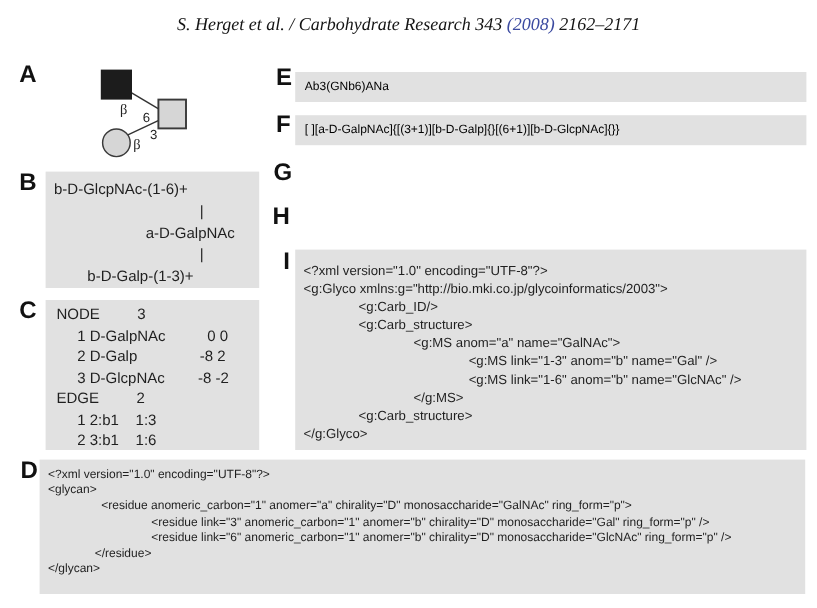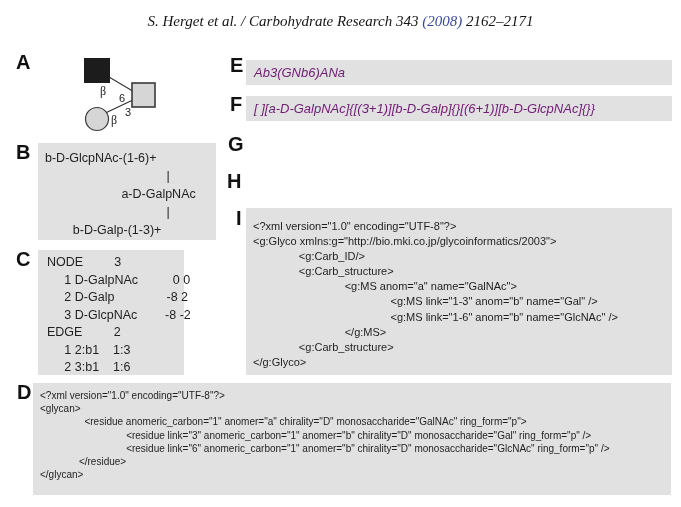--- a/index.html
+++ b/index.html
@@ -15,28 +15,28 @@
   .plabel {
     position:absolute; font-weight:bold; font-size:20px; color:#111;
     font-family:"Liberation Sans", sans-serif; line-height:1;
   }
   .gbox { position:absolute; background:#e1e1e1; }
   .pretext {
     margin:0; white-space:pre; font-family:"Liberation Sans", sans-serif; color:#1f1f1f;
   }
   .box-b { left:38px; top:143px; width:178px; height:97px; }
   .box-b .pretext { padding:6px 0 0 7px; font-size:12.5px; line-height:18px; }
-  .box-c { left:38px; top:250px; width:146px; height:125px; }
+  .box-c { left:38px; top:250px; width:178px; height:125px; }
   .box-c .pretext { padding:4px 0 0 9px; font-size:12.5px; line-height:17.5px; }
   .box-d { left:33px; top:383px; width:638px; height:112px; }
   .box-d .pretext { padding:6px 0 0 7px; font-size:10px; line-height:13.2px; }
   .box-i { left:246px; top:208px; width:426px; height:167px; }
   .box-i .pretext { padding:11px 0 0 7px; font-size:11px; line-height:15.1px; }
   .rowbox { left:246px; width:426px; height:25px; display:flex; align-items:center; }
-  .rowbox .rowtext { padding-left:8px; font-size:13px; color:#701a75; white-space:pre;font-style:italic; }
+  .rowbox .rowtext { padding-left:8px; font-size:10px; color:#000000; white-space:pre; }
   .glycan-svg { position:absolute; left:75px; top:50px; }
   .glycan-svg .beta { font-family:"Liberation Serif", serif; font-size:12px; fill:#222; }
   .glycan-svg .num { font-family:"Liberation Sans", sans-serif; font-size:11px; fill:#222; }
 </style>
 </head>
 <body>
 
 <div class="page">
 
   <div class="running-head"><span>S. Herget et al. / Carbohydrate Research 343 </span><span class="year">(2008)</span><span> 2162–2171</span></div>

